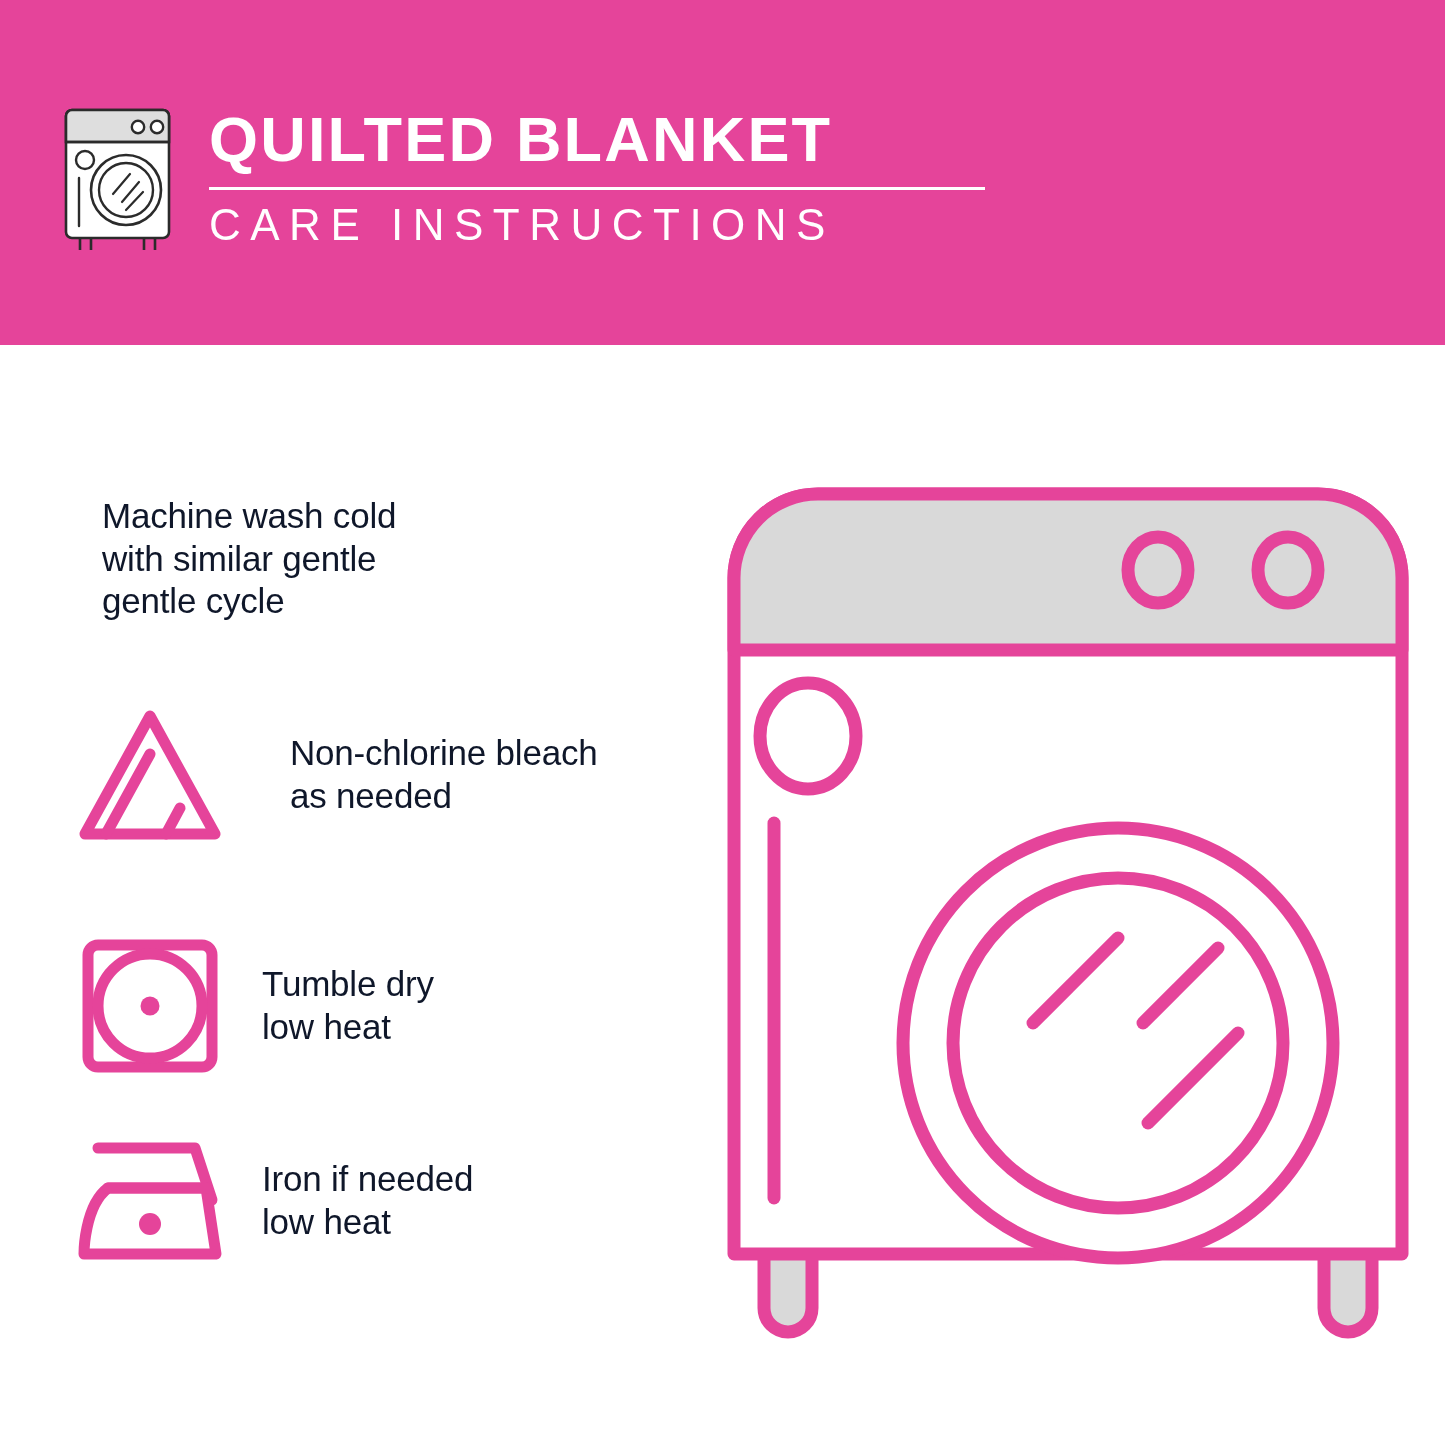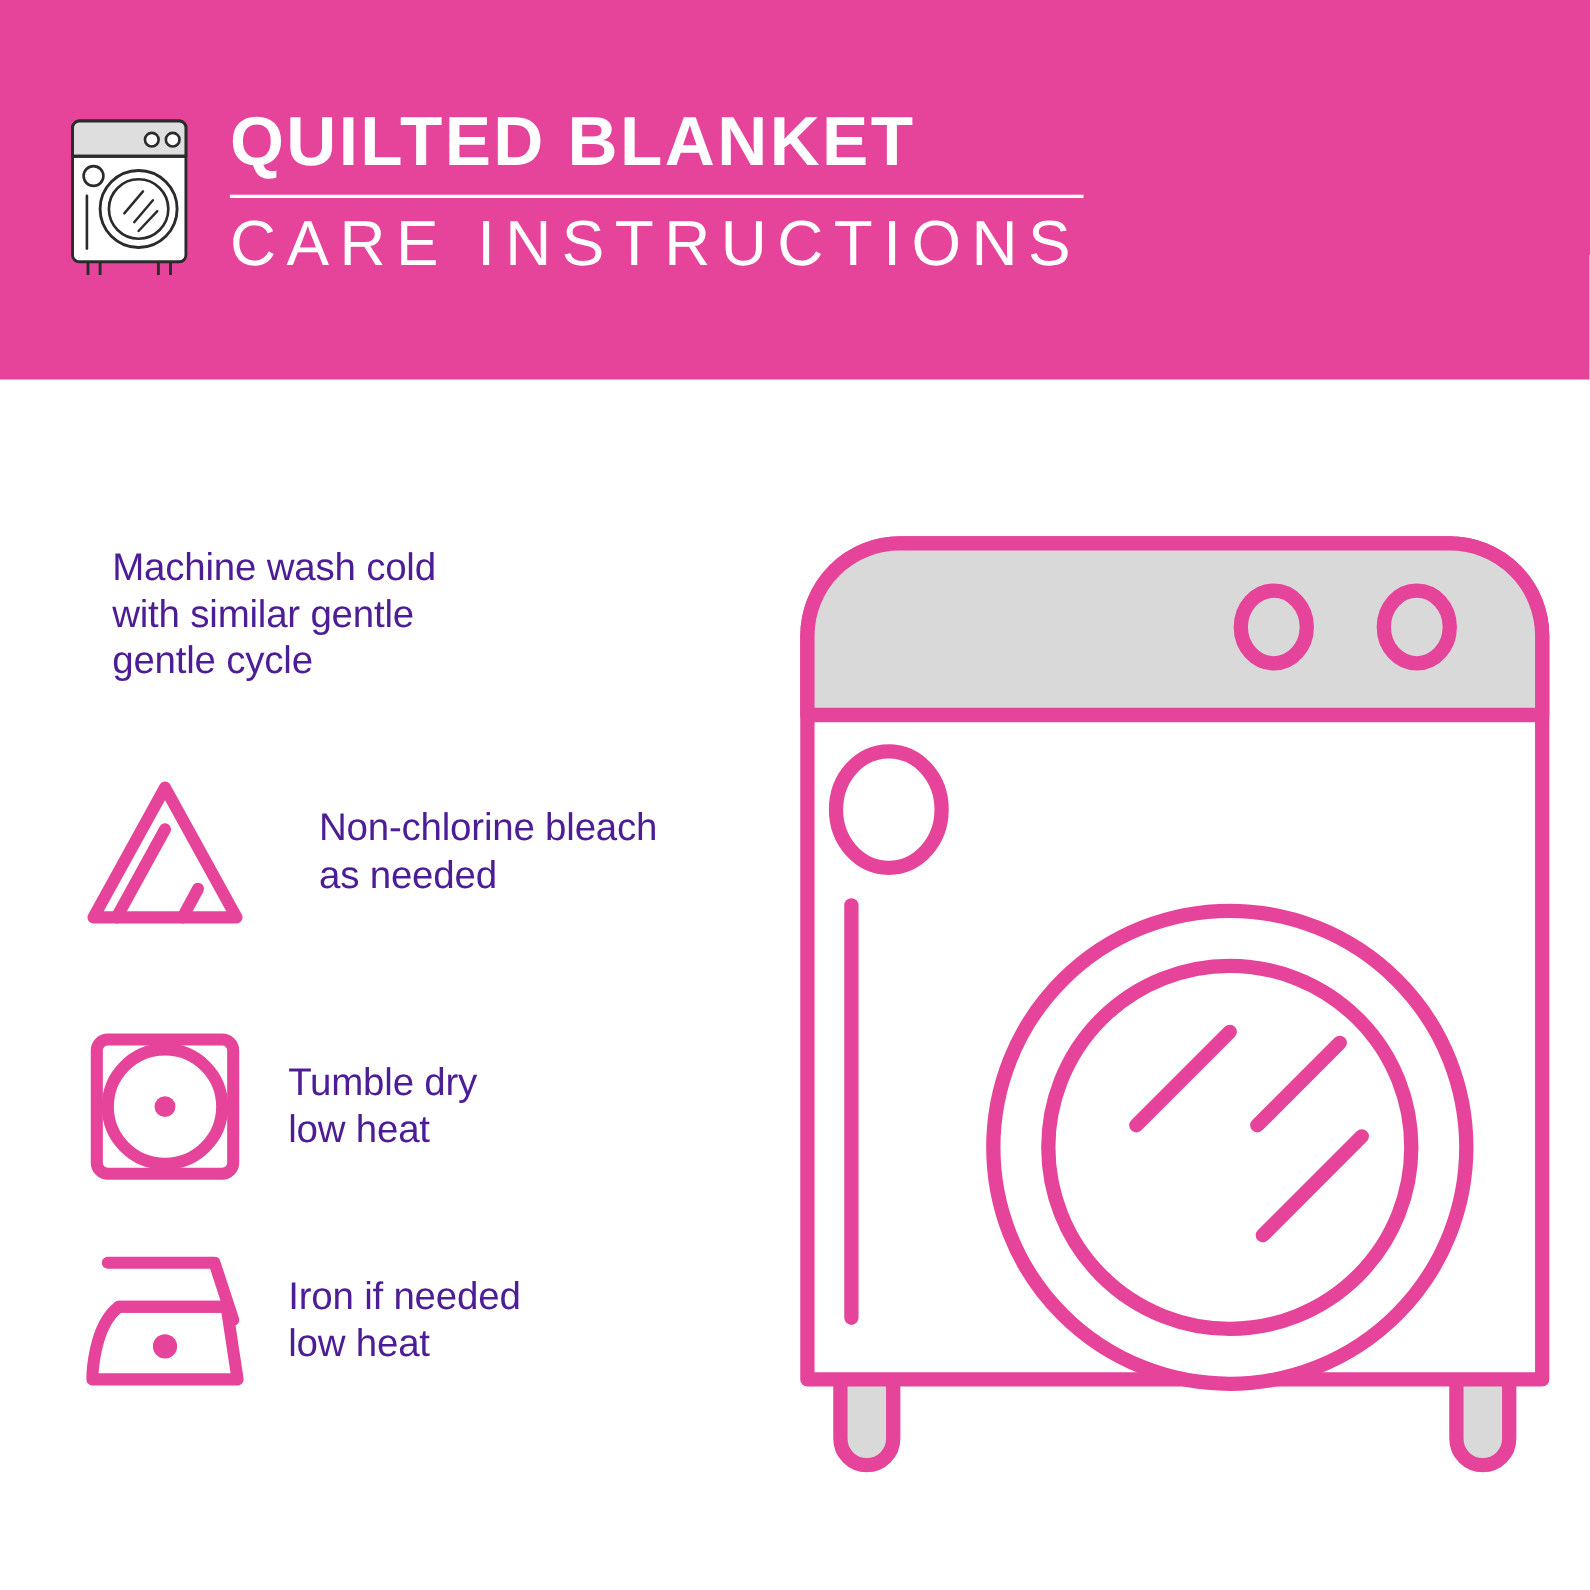--- a/index.html
+++ b/index.html
@@ -23,21 +23,21 @@
     width: 1445px;
     height: 345px;
     background: #e5449a;
     box-sizing: border-box;
   }
   .header-inner {
     position: absolute;
     left: 60px;
     top: 98px;
     display: flex;
-    align-items: flex-start;
+    align-items: center;
   }
   .header-logo {
     width: 125px;
     height: 155px;
     flex: 0 0 auto;
     margin-right: 22px;
     margin-top: 4px;
   }
   .header-text {
     display: flex;
@@ -55,21 +55,21 @@
     padding: 0 0 0 2px;
   }
   .title-divider {
     width: 776px;
     height: 3px;
     background: #ffffff;
     margin: 16px 0 13px 2px;
   }
   .title-sub {
     color: #ffffff;
-    font-size: 58px;
+    font-size: 44px;
     font-weight: normal;
     letter-spacing: 9.5px;
     line-height: 1.0;
     white-space: nowrap;
     font-family: "Liberation Sans", sans-serif;
     margin: 0;
     padding: 0 0 0 2px;
   }
 
   
@@ -91,21 +91,21 @@
   .care-row.r2 { top: 586px; }
   .care-row.r3 { top: 781px; }
 
   .care-symbol {
     width: 160px;
     height: 150px;
     flex: 0 0 auto;
   }
   .care-label {
     margin-left: 32px;
-    color: #4c1d95;
+    color: #0f172a;
     font-size: 35px;
     line-height: 1.22;
     font-family: "Liberation Sans", sans-serif;
     letter-spacing: -0.2px;
   }
   .care-label .ln { display: block; white-space: nowrap; }
 
   
   .washer-illustration {
     position: absolute;

